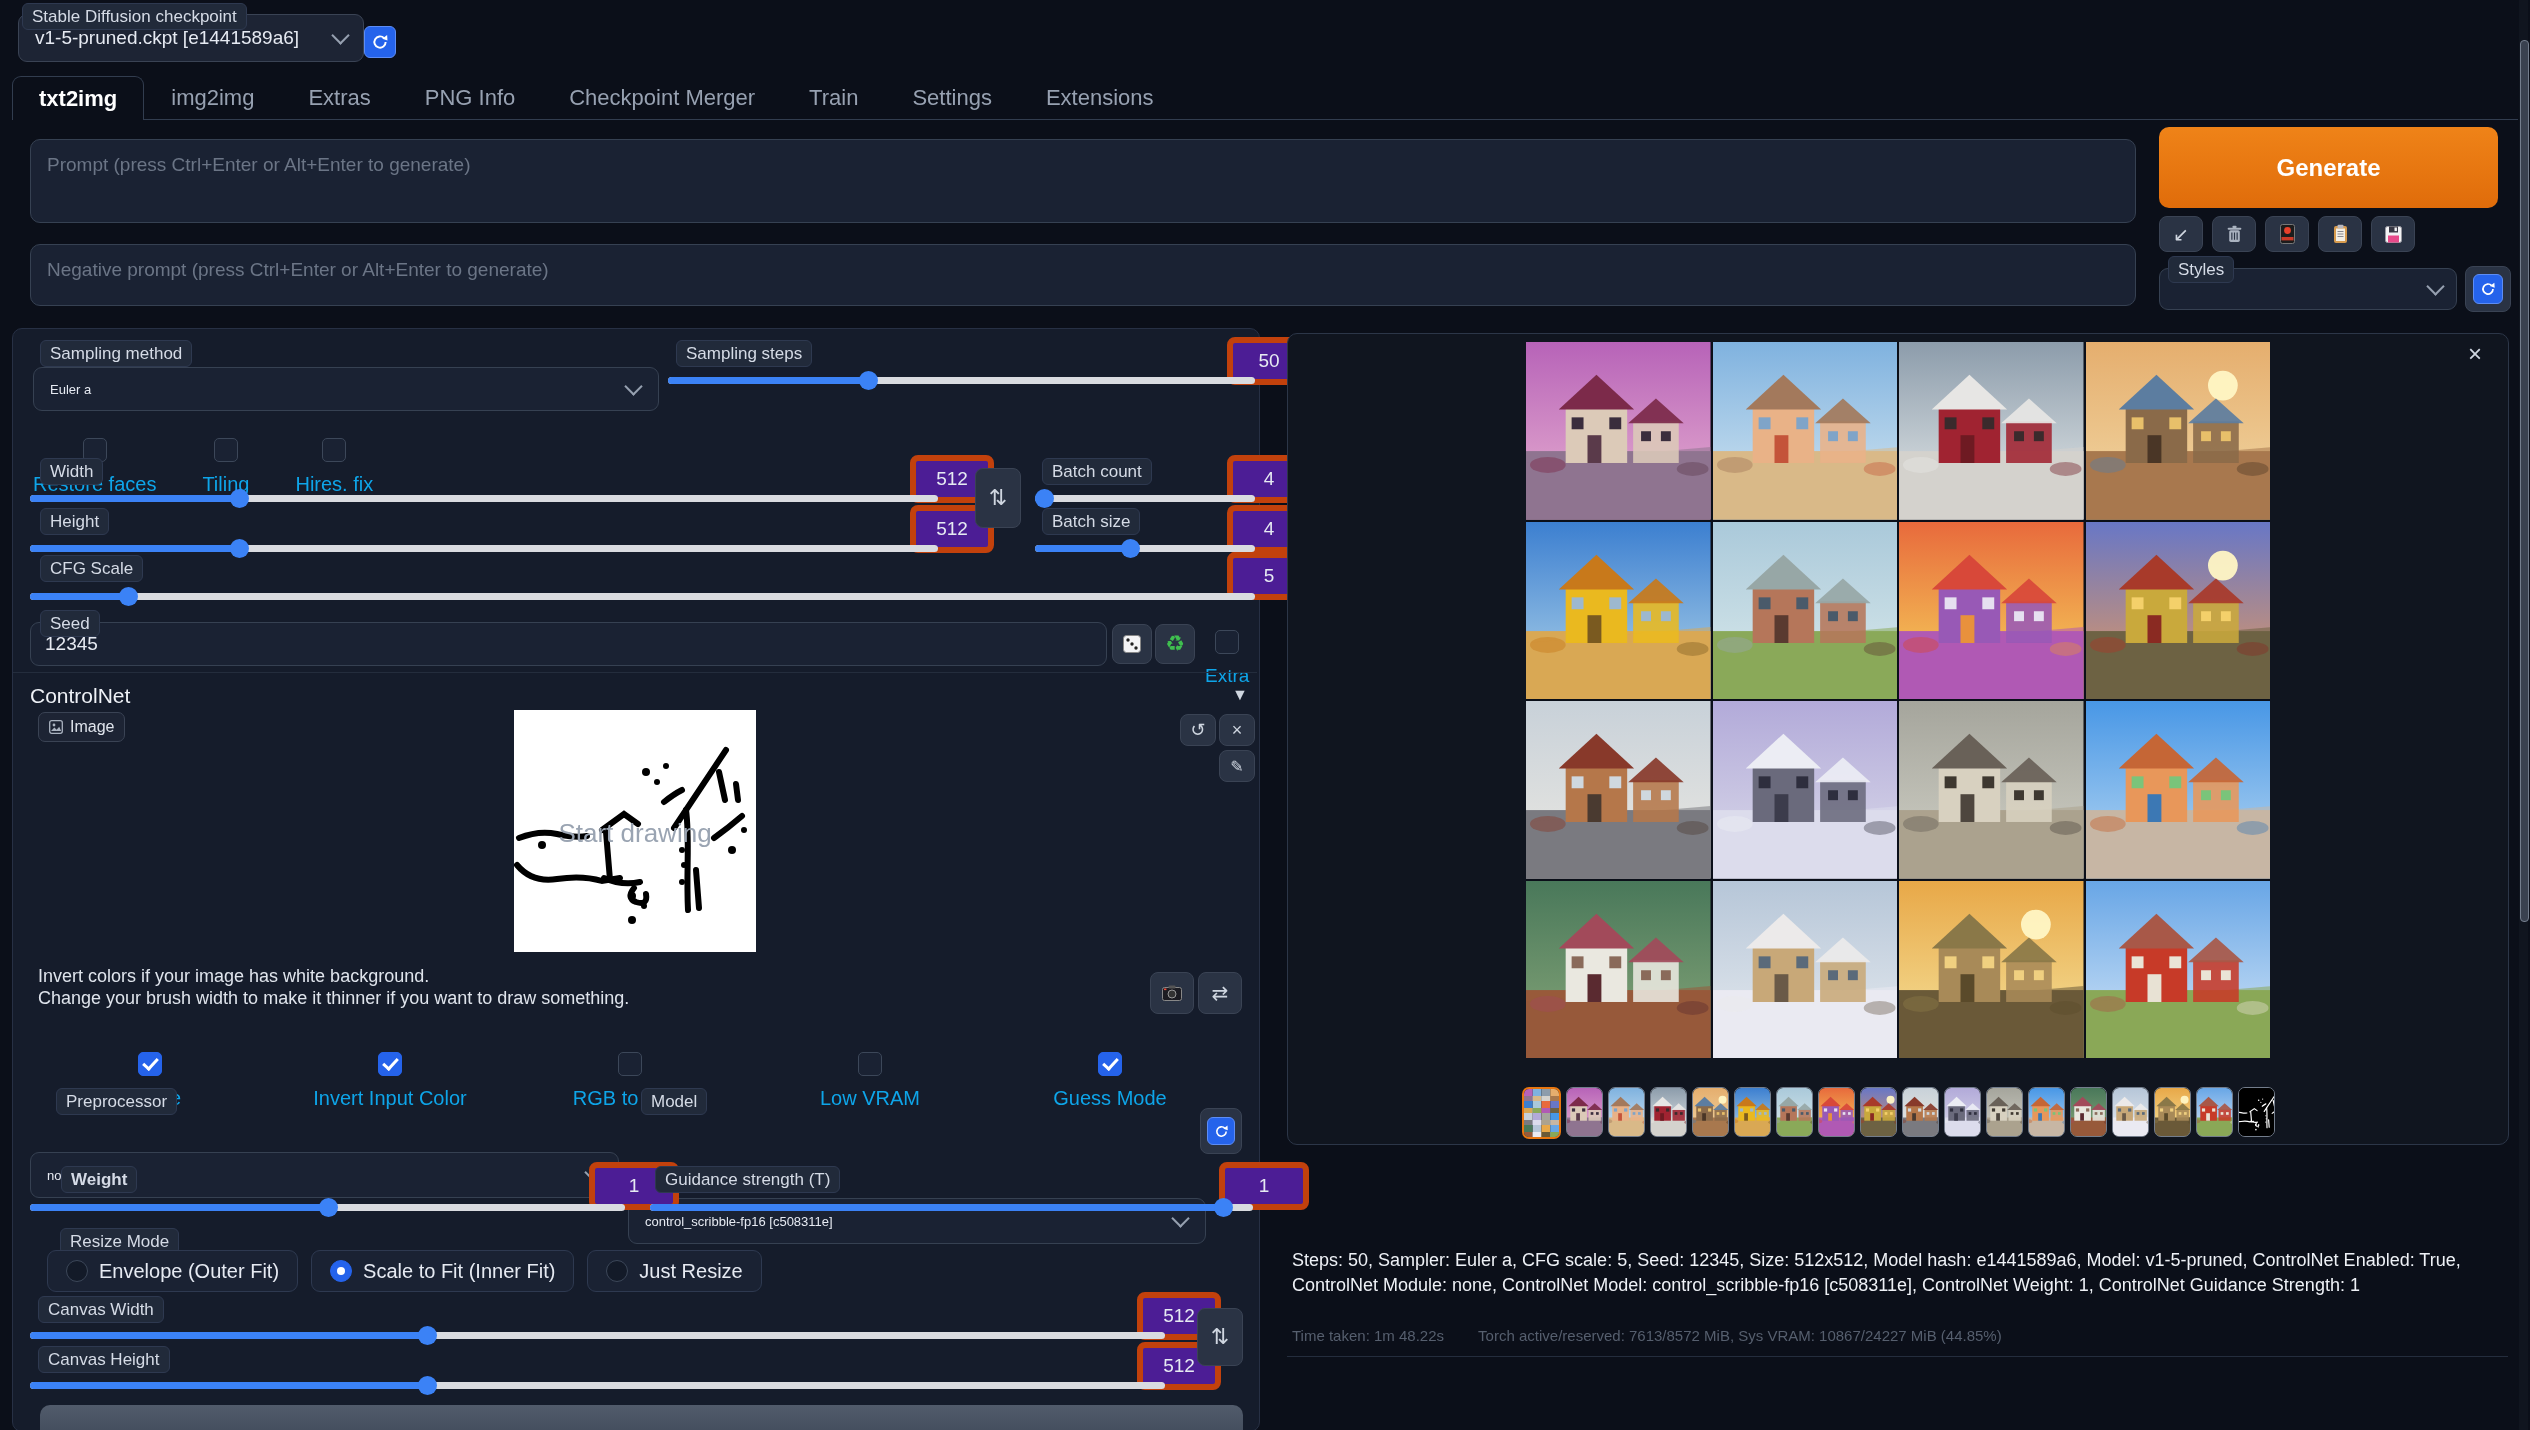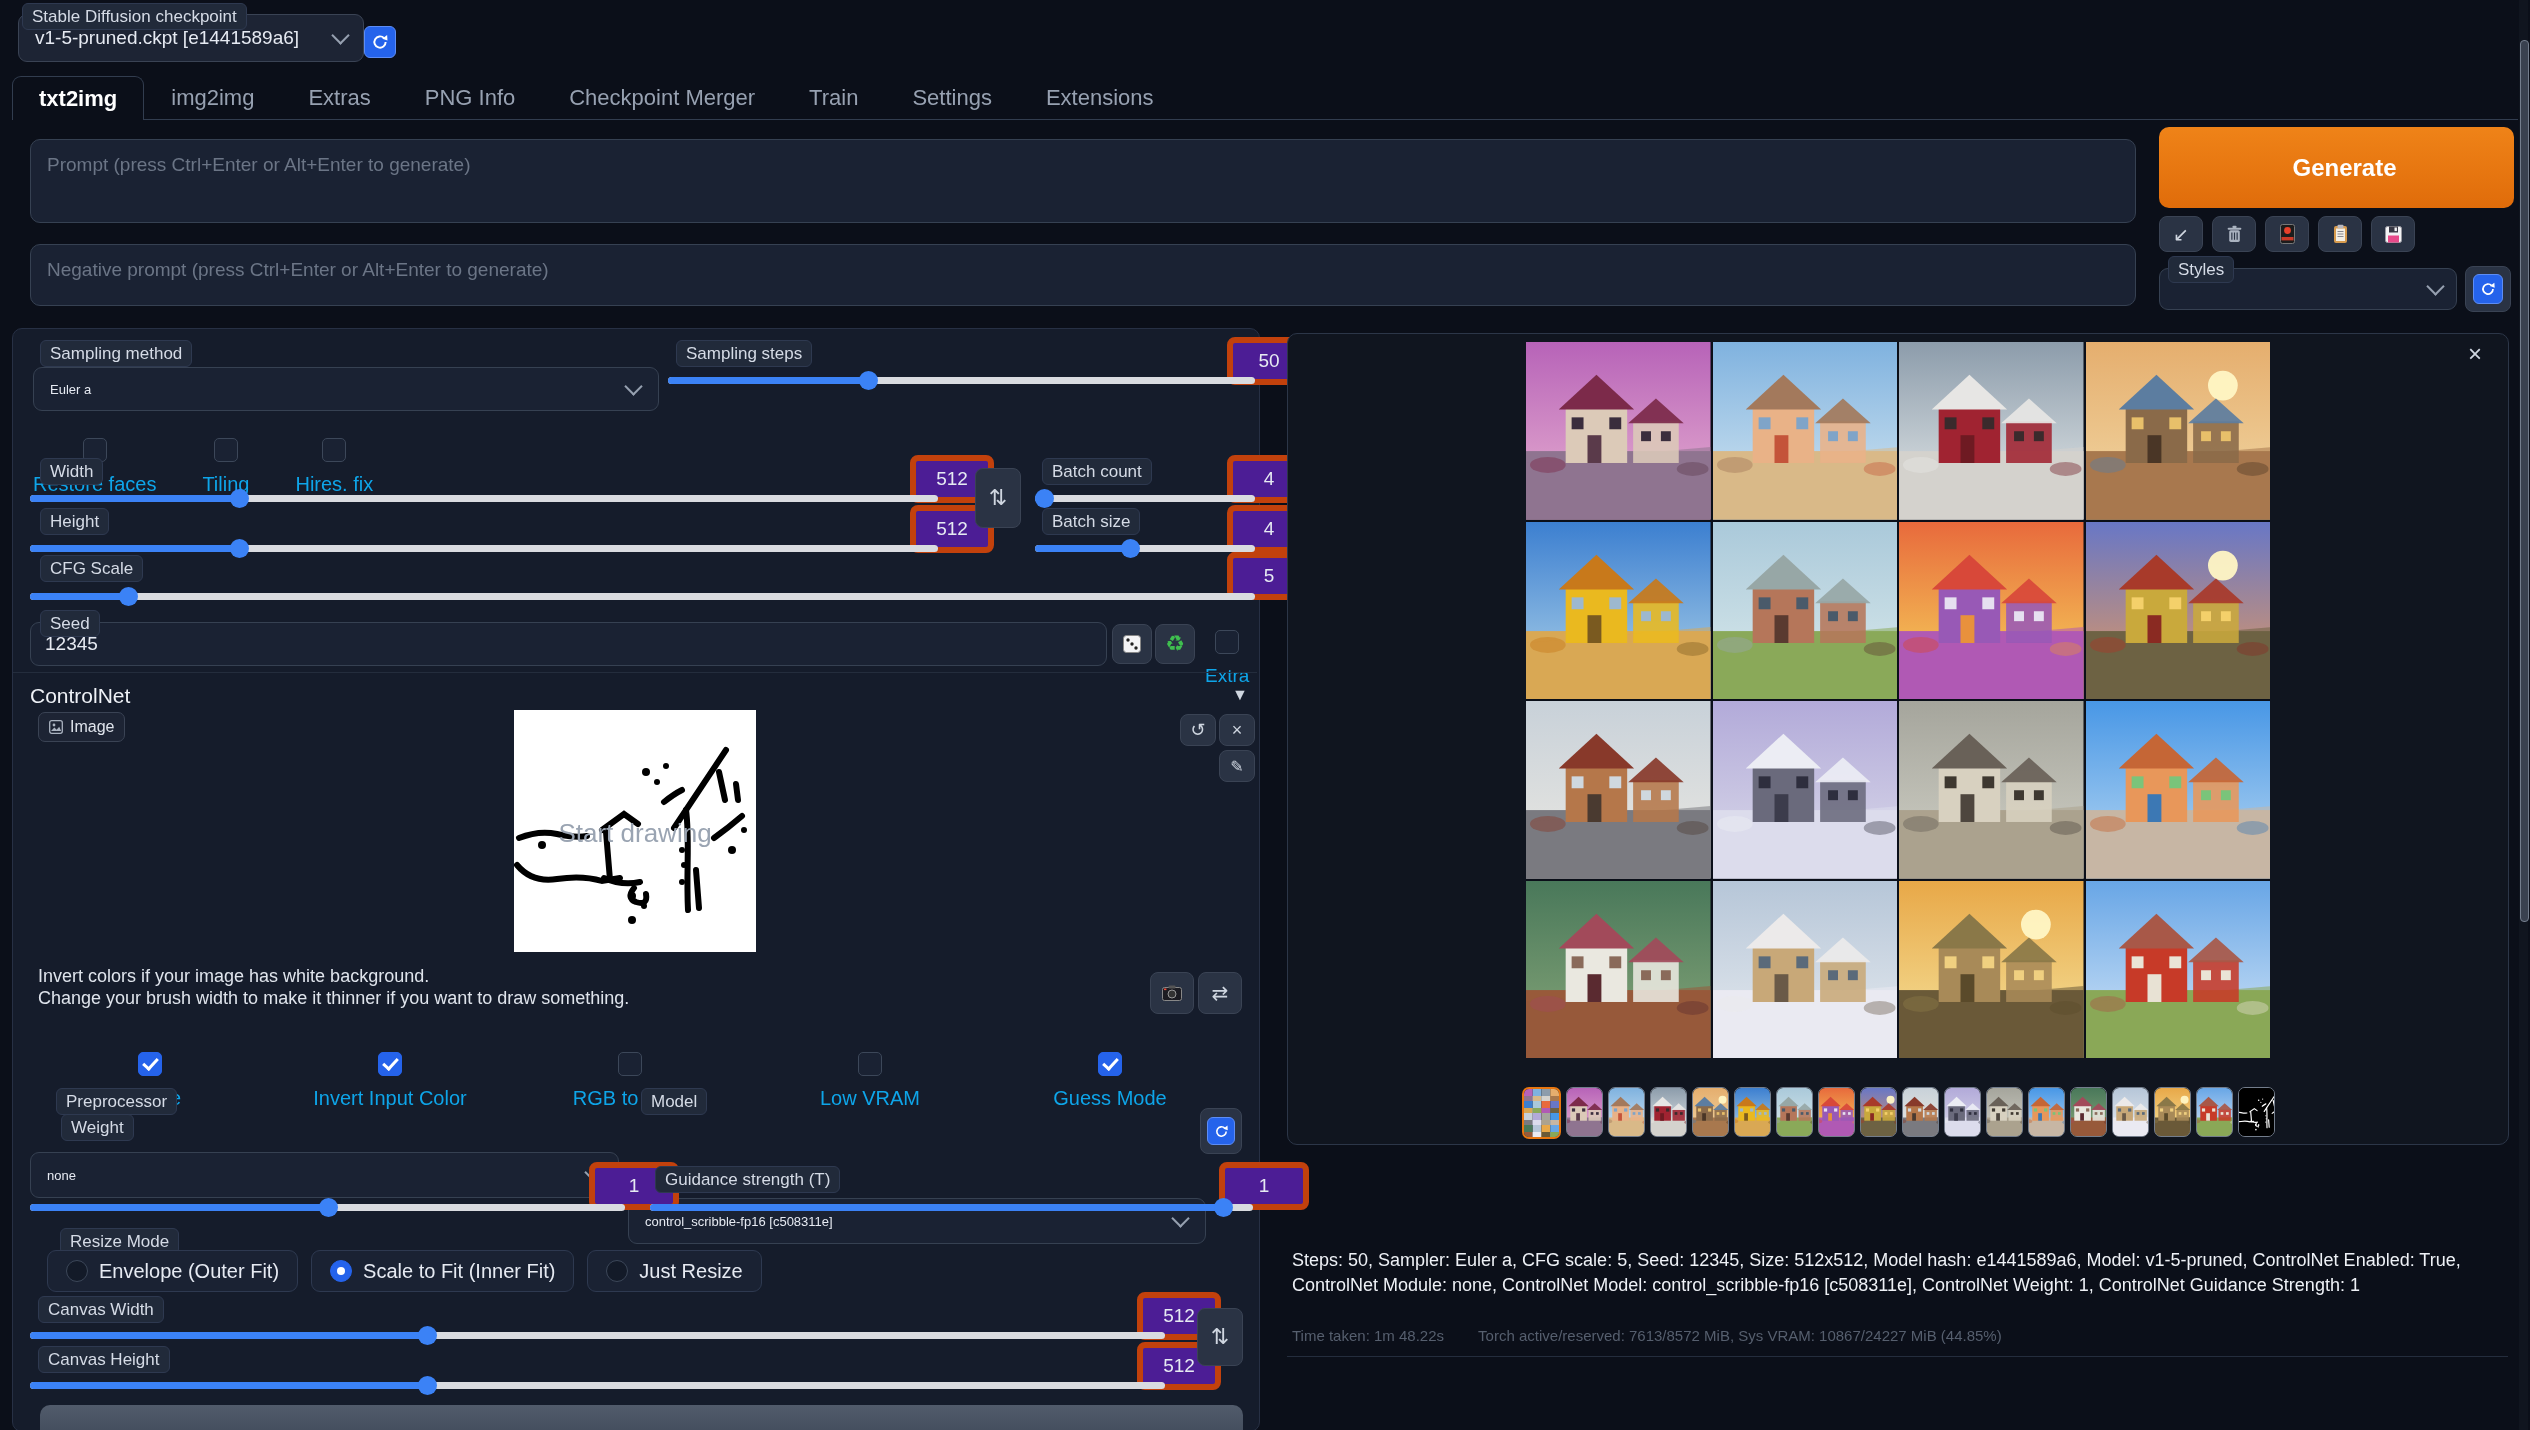--- a/index.html
+++ b/index.html
@@ -93,21 +93,21 @@
       <div class="tab">Checkpoint Merger</div>
       <div class="tab">Train</div>
       <div class="tab">Settings</div>
       <div class="tab">Extensions</div>
     </div>
 
   <textarea class="abs" style="left: 30px; top: 244px; width: 2106px; height: 62px;" placeholder="Negative prompt (press Ctrl+Enter or Alt+Enter to generate)"></textarea>
   <textarea class="abs" style="left: 30px; top: 139px; width: 2106px; height: 84px;" placeholder="Prompt (press Ctrl+Enter or Alt+Enter to generate)"></textarea>
 
   <div class="abs" style="left:2159px;top:127px;width:339px;height:81px;background:linear-gradient(#ef8318,#e06c0a);
-       border-radius:10px;display:flex;align-items:center;justify-content:center;font-size:24px;font-weight:bold;color:#fff;padding-left:16px;">Generate</div>
+       border-radius:10px;display:flex;align-items:center;justify-content:center;font-size:24px;font-weight:bold;color:#fff;">Generate</div>
 
   <div class="abs" style="left:2159px;top:216px;display:flex;gap:9px;">
     <div class="iconbtn" style="width:42px;height:34px;font-size:19px;">↙</div>
     <div class="iconbtn" style="width:42px;height:34px;">
       <svg width="17" height="19" viewBox="0 0 16 18">
           <rect x="3" y="5" width="10" height="11" rx="1.5" fill="#aab3c0"></rect>
           <rect x="1.5" y="2.5" width="13" height="2" rx="1" fill="#aab3c0"></rect>
           <rect x="6" y="0.8" width="4" height="2" rx="1" fill="#aab3c0"></rect>
           <path d="M5.5 7v7M8 7v7M10.5 7v7" stroke="#2a3344" stroke-width="1.1"></path>
         </svg>
@@ -347,21 +347,21 @@
   <span class="abs chip" style="left:641px;top:1088px;">Model</span>
   <div class="abs iconbtn" style="left:1200px;top:1108px;width:40px;height:44px;">
     <div class="bluebtn" style="width:26px;height:26px;">
       <svg width="15" height="15" viewBox="0 0 24 24">
           <path d="M19.5 12a7.5 7.5 0 1 1-2.1-5.2" stroke="#fff" stroke-width="2.6" fill="none"></path>
           <polygon points="21.5,2.5 22,10 15,7.5" fill="#fff"></polygon>
         </svg>
     </div>
   </div>
 
-  <span class="abs chip" style="left:61px;top:1114px;">Weight</span>
+  <span class="abs chip" style="left:61px;top:1166px;font-weight:bold;">Weight</span>
   <div class="abs numbox" style="left:545px;top:1162px;width:78px;height:36px;">1</div>
   <div class="slider" style="left:30px;top:1198px;width:595px;">
       <div class="track">
         <div class="fill" style="width:50%"></div>
       </div>
       <div class="handle" style="left:calc(50% - 9px)"></div>
     </div>
   <span class="abs chip" style="left:655px;top:1166px;">Guidance strength (T)</span>
   <div class="abs numbox" style="left:1175px;top:1162px;width:78px;height:36px;">1</div>
   <div class="slider" style="left:650px;top:1198px;width:603px;">

